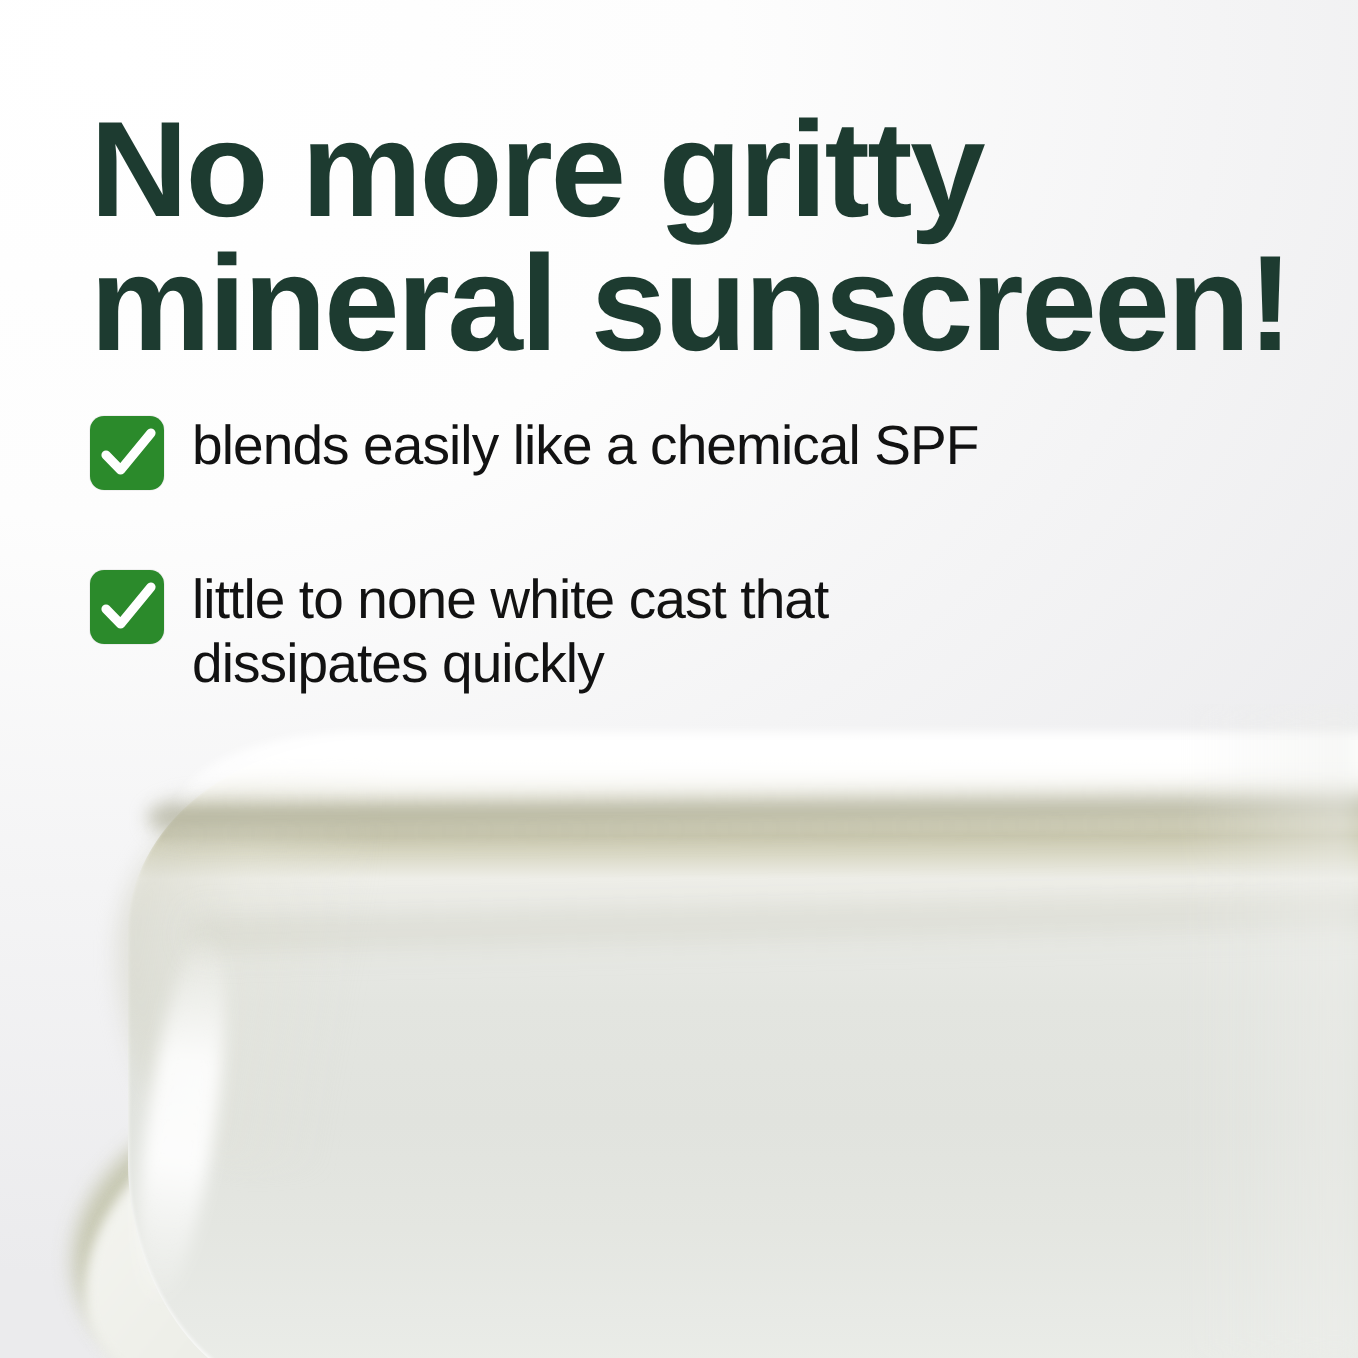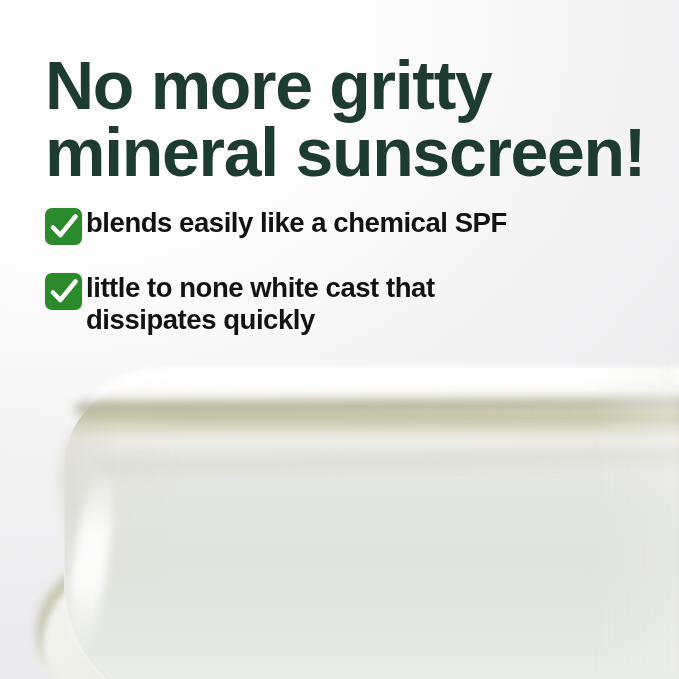--- a/index.html
+++ b/index.html
@@ -35,24 +35,23 @@
   
   .bullets {
     position:absolute;
     left:45px; top:206px;
     width:620px;
   }
 
   .bullet-row {
     display:flex;
     align-items:flex-start;
-    gap:4px;
-    font-weight:bold;
-  }
-  .bullet-row + .bullet-row { margin-top:26px; }
+    gap:14px;
+  }
+  .bullet-row + .bullet-row { margin-top:38px; }
 
   .check-box {
     flex:0 0 auto;
     width:37px; height:37px;
     border-radius:7px;
     background:#2b8a2b;
     position:relative;
     margin-top:2px;
     box-shadow:0 0 0 0.5px rgba(0,0,0,0.05);
   }

